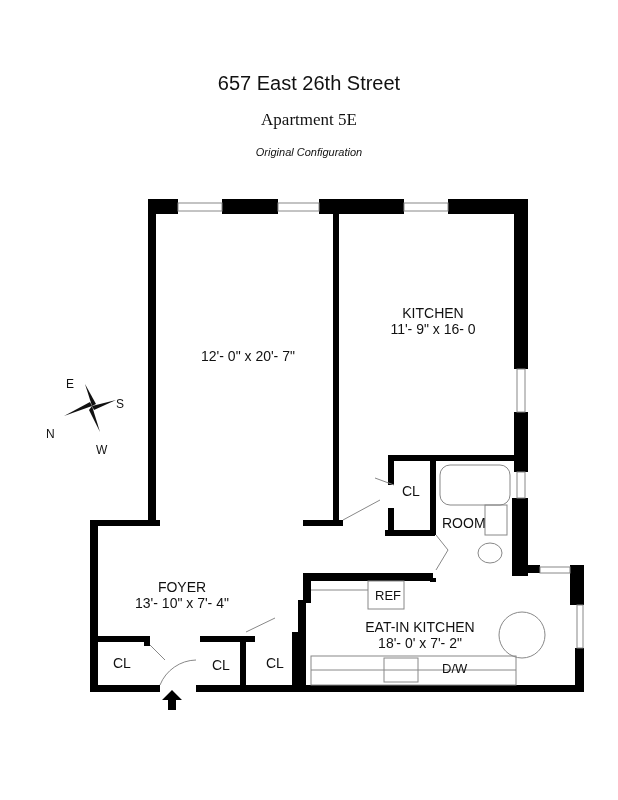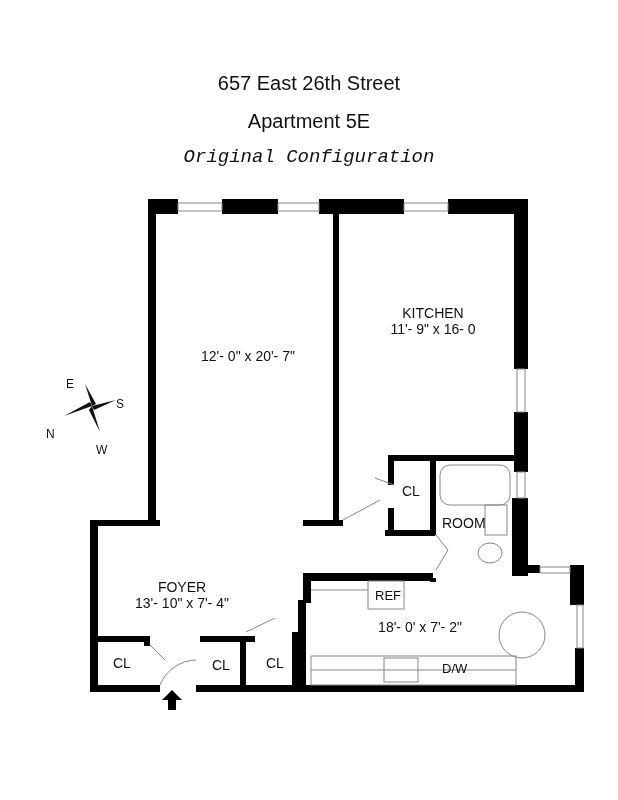--- a/index.html
+++ b/index.html
@@ -1,20 +1,20 @@
 <!DOCTYPE html>
 <html><head>
 <meta charset="utf-8">
 <style>
   html, body { margin:0; padding:0; background:#ffffff; }
   body { width:618px; height:800px; position:relative; overflow:hidden; font-family:"Liberation Sans", sans-serif; color:#111; }
   .title { position:absolute; left:0; width:618px; text-align:center; }
   #t1 { top:72px; font-size:20px; }
-  #t2 { top:110px; font-size:20px; }
-  #t3 { top:146px; font-size:19px; font-style:italic;font-family:Liberation Mono, monospace; }
+  #t2 { top:110px; font-size:17px;font-family:Liberation Serif, serif; }
+  #t3 { top:146px; font-size:11px; font-style:italic; }
   svg { position:absolute; left:0; top:0; }
   .lbl { position:absolute; text-align:center; font-size:14px; line-height:16px; white-space:nowrap; }
   .sm { font-size:13px;text-align:center; }
 </style>
 </head>
 <body>
 
 <div id="t1" class="title">657 East 26th Street</div>
 <div id="t2" class="title">Apartment 5E</div>
 <div id="t3" class="title">Original Configuration</div>
@@ -114,20 +114,21 @@
 </div>
 <div class="lbl" style="left:378px;top:305px;width:110px;">
   <div>KITCHEN</div>
   <div>11'- 9" x 16- 0</div>
 </div>
 <div class="lbl" style="left:124px;top:567px;width:116px;margin-top:12px;">
   <div>FOYER</div>
   <div>13'- 10" x 7'- 4"</div>
 </div>
 <div class="lbl" style="left:350px;top:619px;width:140px;">
+  <div>EAT-IN  KITCHEN</div>
   <div>18'- 0' x 7'- 2"</div>
 </div>
 <div class="lbl" style="left:442px;top:515px;">ROOM</div>
 <div class="lbl" style="left:402px;top:483px;">CL</div>
 <div class="lbl" style="left:113px;top:655px;">CL</div>
 <div class="lbl" style="left:212px;top:657px;">CL</div>
 <div class="lbl" style="left:266px;top:655px;">CL</div>
 <div class="lbl sm" style="left:375px;top:588px;">REF</div>
 <div class="lbl sm" style="left:442px;top:661px;">D/W</div>
 

